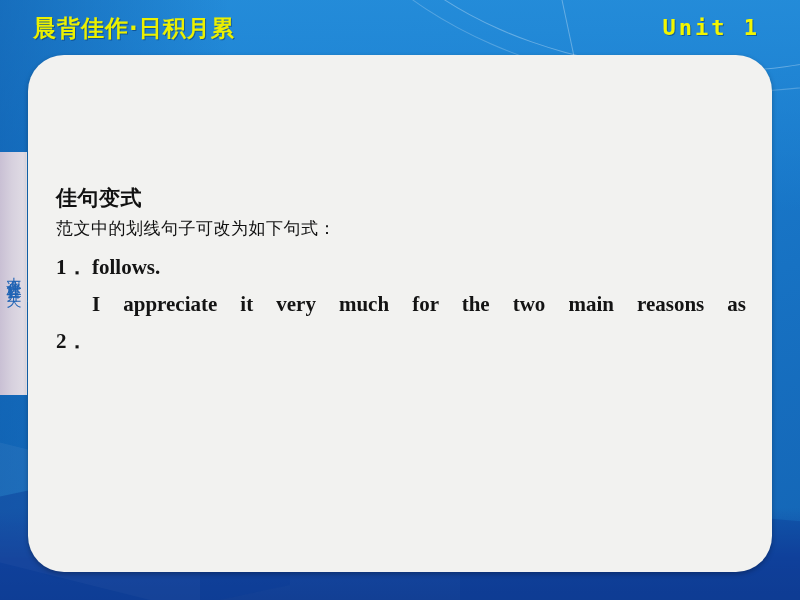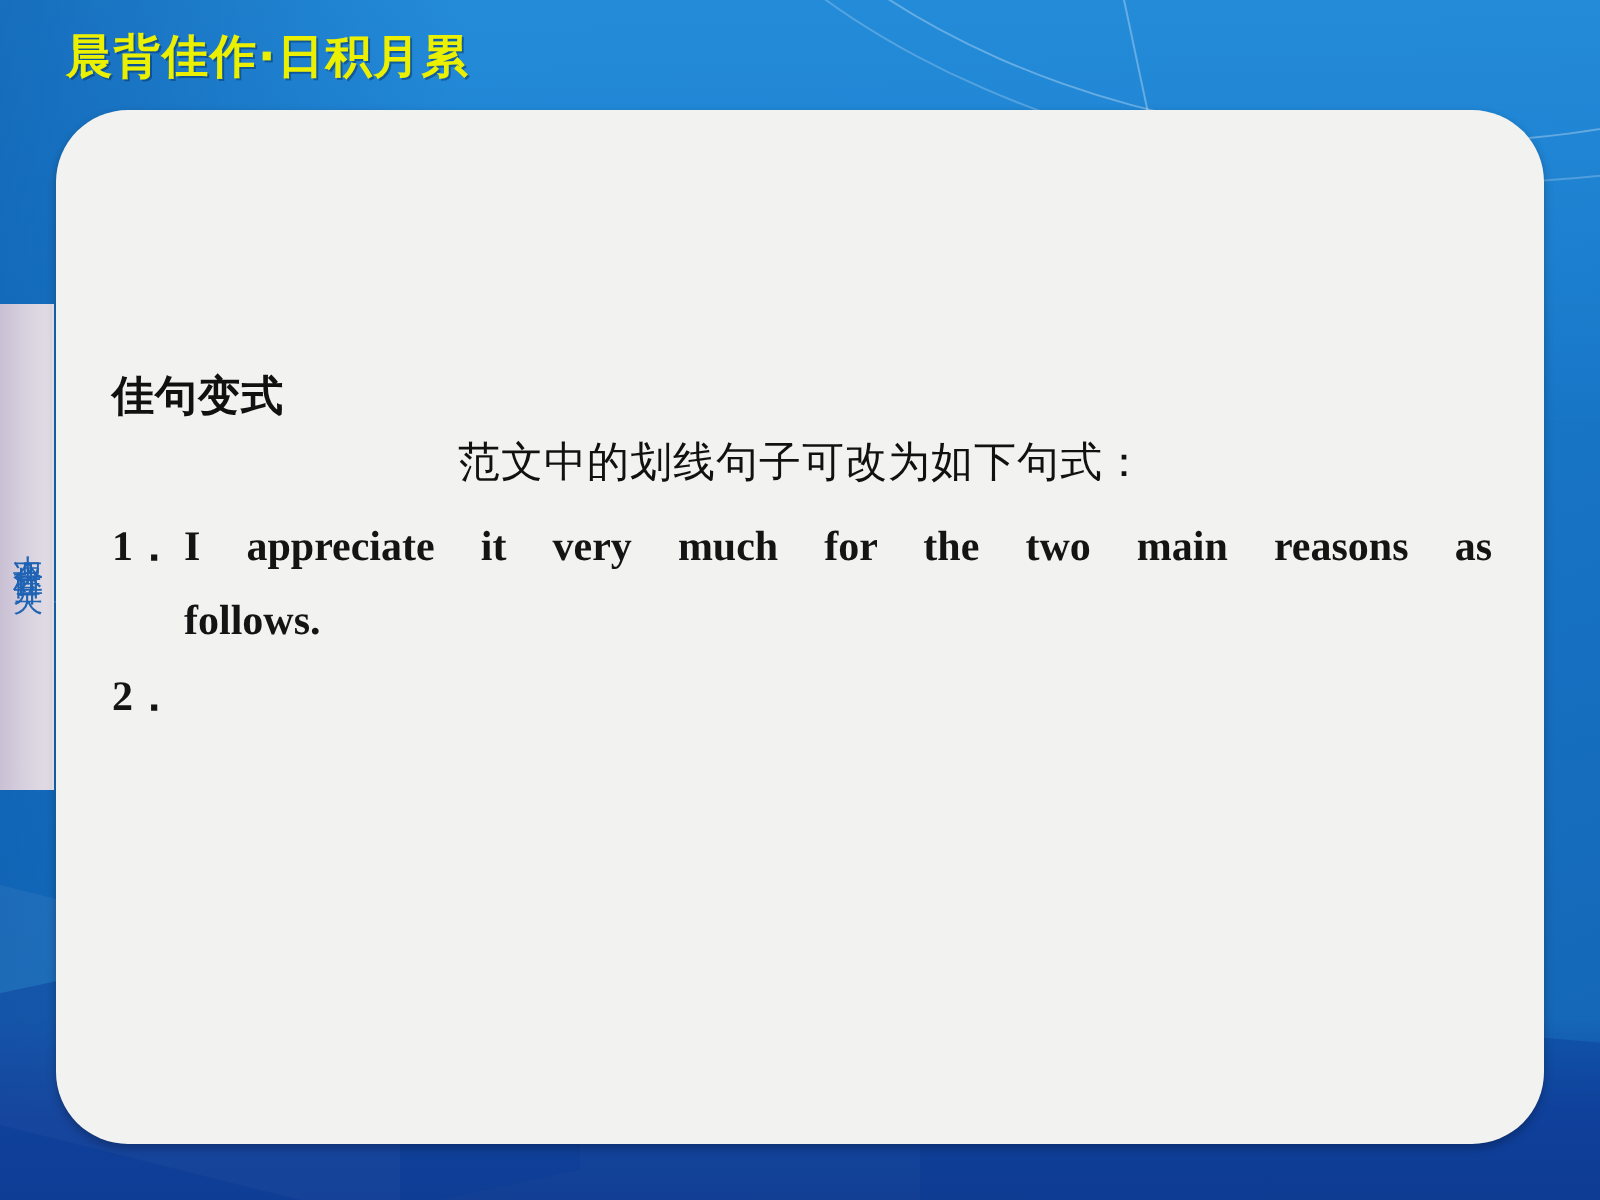--- a/index.html
+++ b/index.html
@@ -156,27 +156,26 @@
     font-family: "DejaVu Sans", "Liberation Sans", sans-serif;
     font-size: 21px;
     font-weight: bold;
     color: #111111;
     line-height: 1.45;
     margin: 0 0 2px 0;
     letter-spacing: 0.5px;
   }
   .subheading-cn {
     font-family: "DejaVu Sans", "Liberation Sans", sans-serif;
-    font-size: 21px;
+    font-size: 17px;
     font-weight: normal;
     color: #111111;
     line-height: 1.6;
     margin: 0 0 6px 0;
     letter-spacing: 0.5px;
-    text-align: center;
   }
 
   .list {
     margin: 0;
     padding: 0;
     list-style: none;
   }
   .list-item {
     position: relative;
     display: flex;
@@ -226,42 +225,43 @@
   <div class="arc arc-3"></div>
   <div class="hairline" style="left:560px; top:-10px; width:140px; transform:rotate(78deg);"></div>
   <div class="hairline" style="left:30px; top:430px; width:200px; transform:rotate(-38deg);"></div>
   <div class="bg-bottomband"></div>
   <div class="bg-poly poly-b"></div>
   <div class="bg-poly poly-a"></div>
   <div class="bg-poly poly-c"></div>
 
   <div class="header">
     <div class="header-title">晨背佳作·日积月累</div>
+    <div class="header-unit">Unit 1</div>
   </div>
 
   <div class="side-tab">
     <div class="side-tab-label">本课栏目开关</div>
   </div>
 
   <div class="panel">
     <div class="panel-inner">
 
       <div class="content">
 
         <div class="heading-cn">佳句变式</div>
 
         <div class="subheading-cn">范文中的划线句子可改为如下句式：</div>
 
         <ul class="list">
 
           <li class="list-item">
             <span class="list-num">1．</span>
             <span class="list-body">
+              <div class="just-line line-last">follows.</div>
               <div class="just-line">I appreciate it very much for the two main reasons as</div>
-              <div class="just-line line-last">follows.</div>
             </span>
           </li>
 
           <li class="list-item">
             <span class="list-num">2．</span>
             <span class="list-body">
             </span>
           </li>
 
         </ul>

